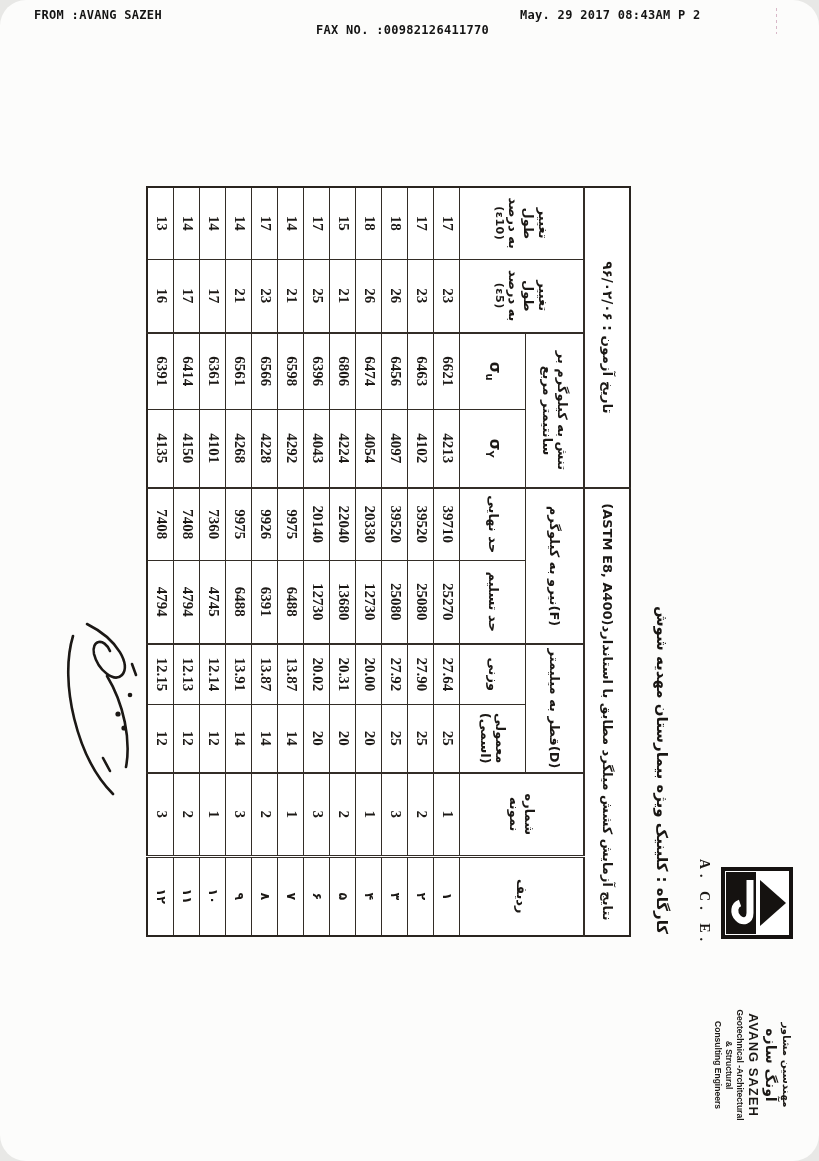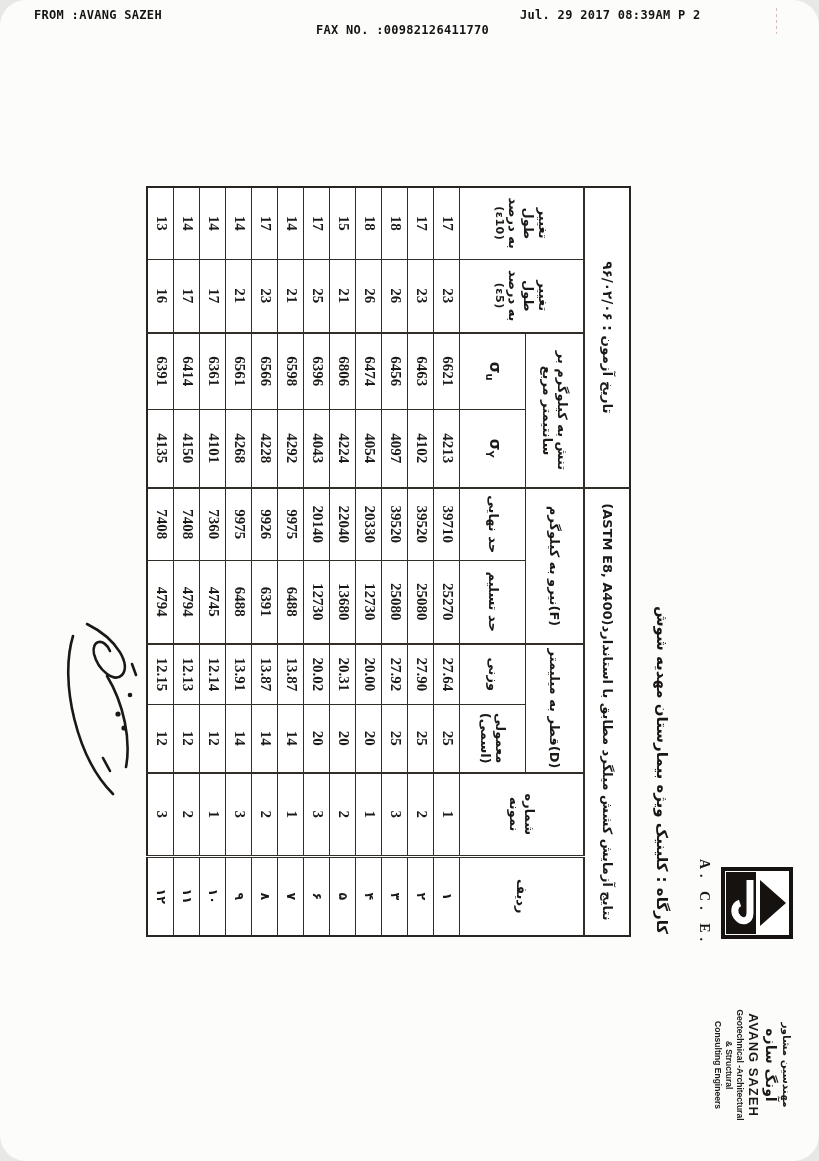--- a/index.html
+++ b/index.html
@@ -72,21 +72,21 @@
   .logo-svg{display:block;}
 </style>
 </head>
 <body>
 
 <div class="sheet">
 
   <div class="fax-header">
     <span class="fax-from">FROM :AVANG SAZEH</span>
     <span class="fax-no">FAX NO. :00982126411770</span>
-    <span class="fax-date">Jul. 29 2017 08:39AM P 2</span>
+    <span class="fax-date">May. 29 2017 08:43AM P 2</span>
     <span class="fax-artifact"></span>
   </div>
 
   <div class="portrait">
 
     <div class="letterhead" dir="rtl">
       <div class="lh-text">
         <div class="lh-fa1">مهندسین مشاور</div>
         <div class="lh-fa2">آونگ سازه</div>
         <div class="lh-en" dir="ltr">AVANG SAZEH</div>

